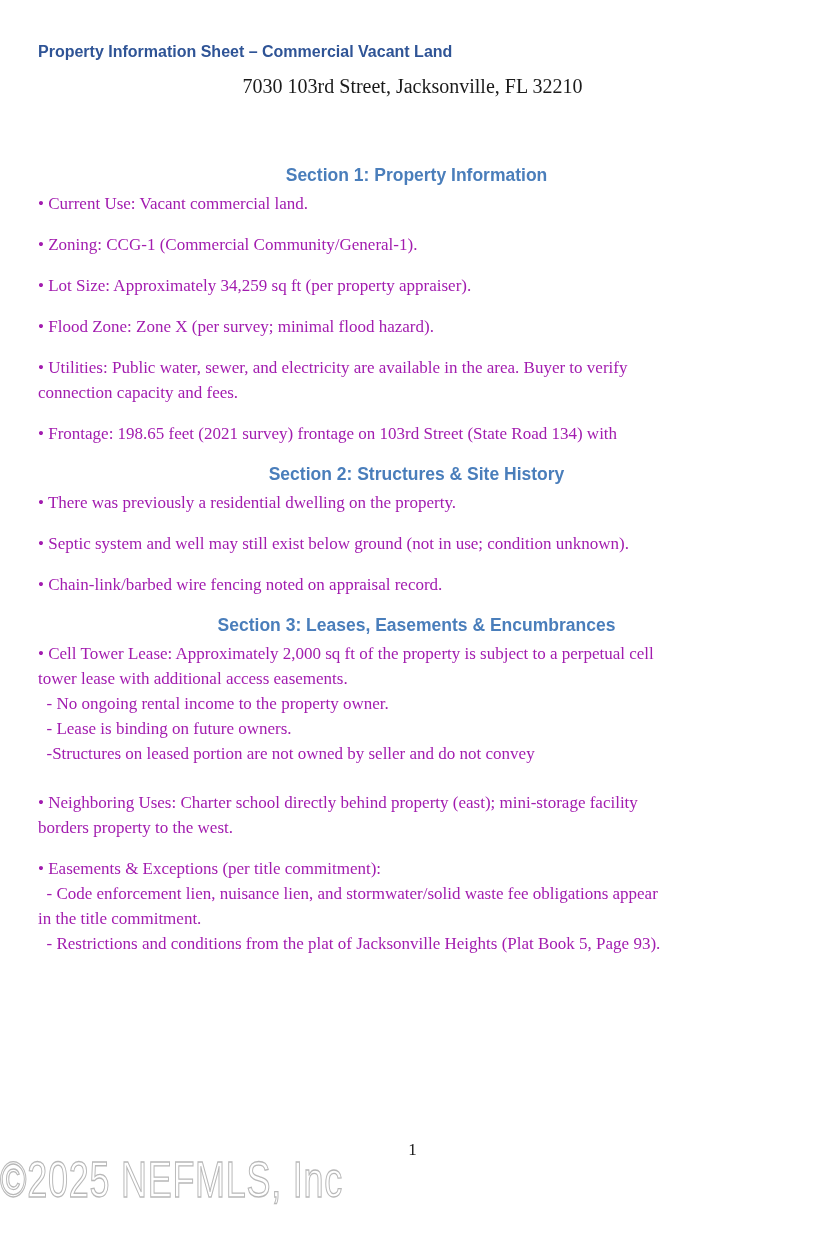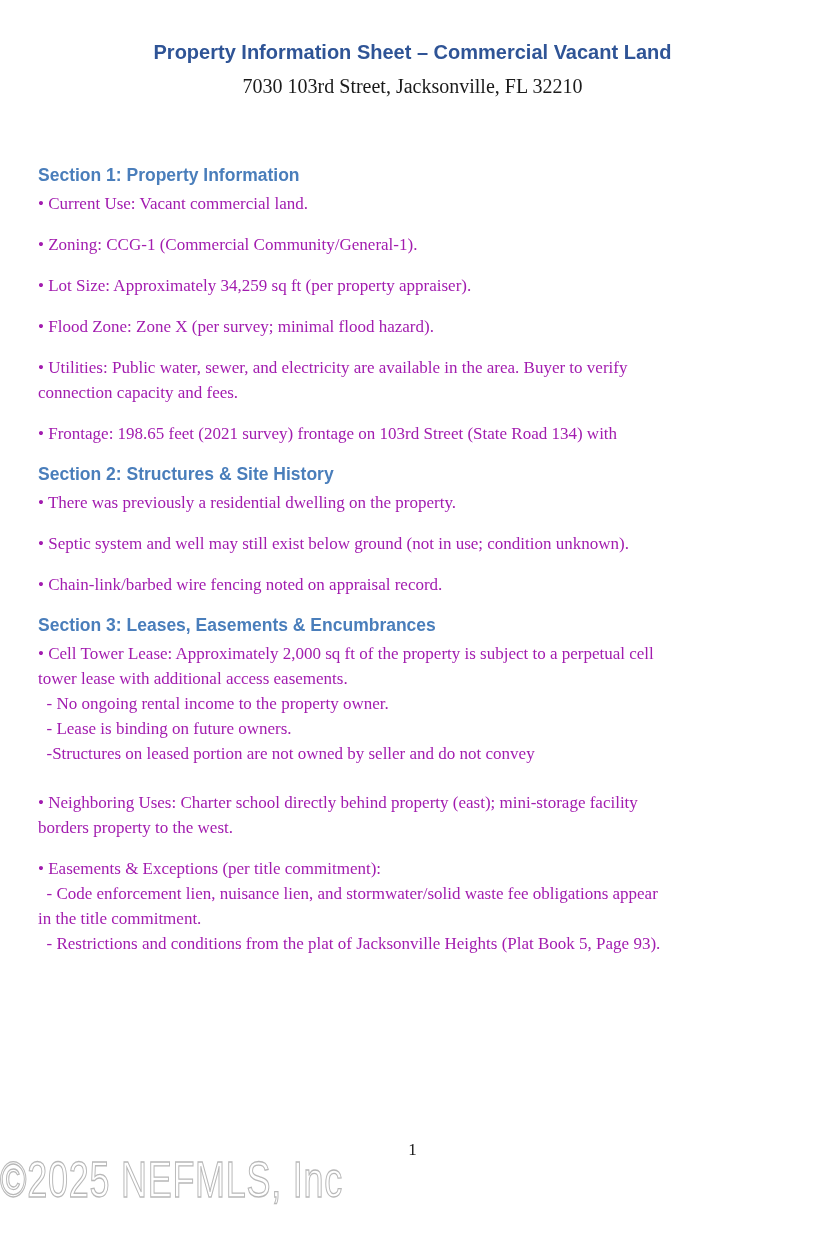--- a/index.html
+++ b/index.html
@@ -14,43 +14,44 @@
     background: #ffffff;
     overflow: hidden;
     font-family: "Liberation Serif", serif;
     color: #1b1b1b;
   }
   .content {
     padding: 40px 30px 0 38px;
   }
   .doc-title {
     margin: 0 8px 0 0;
-    text-align: center;
+    text-align: left;
     font-family: "Liberation Sans", sans-serif;
     font-weight: bold;
-    font-size: 20px;
+    font-size: 16px;
     line-height: 24px;
     color: #2F5496;
   }
   .doc-subtitle {
     margin: 9px 8px 0 0;
     text-align: center;
     font-family: "Liberation Serif", serif;
     font-weight: normal;
     font-size: 20px;
     line-height: 26px;
     color: #1a1a1a;
   }
   .section-heading {
     margin: 16px 0 0 0;
     font-family: "Liberation Sans", sans-serif;
     font-weight: bold;
     font-size: 17.5px;
     line-height: 24px;
     color: #4A7EBB;
+    text-align: center;
   }
   .section-heading.first {
     margin-top: 64px;
   }
   .para { margin: 16px 0 0 0; }
   .para.p-first { margin-top: 4px; }
   .para.p-tight { margin-top: 0; }
   .para.p-lg { margin-top: 24px; }
   .ln {
     font-size: 17px;

